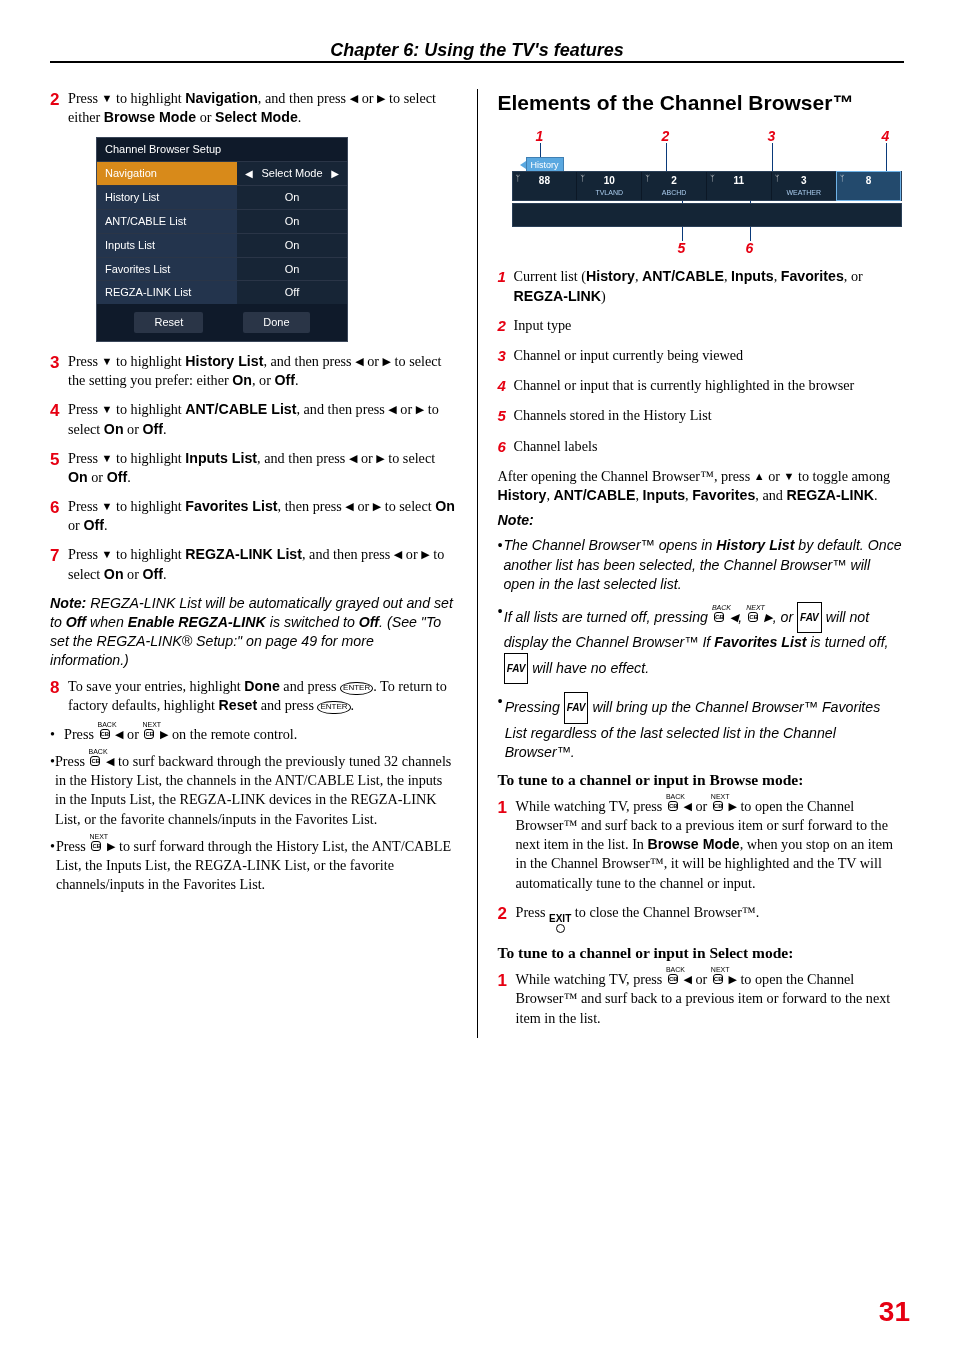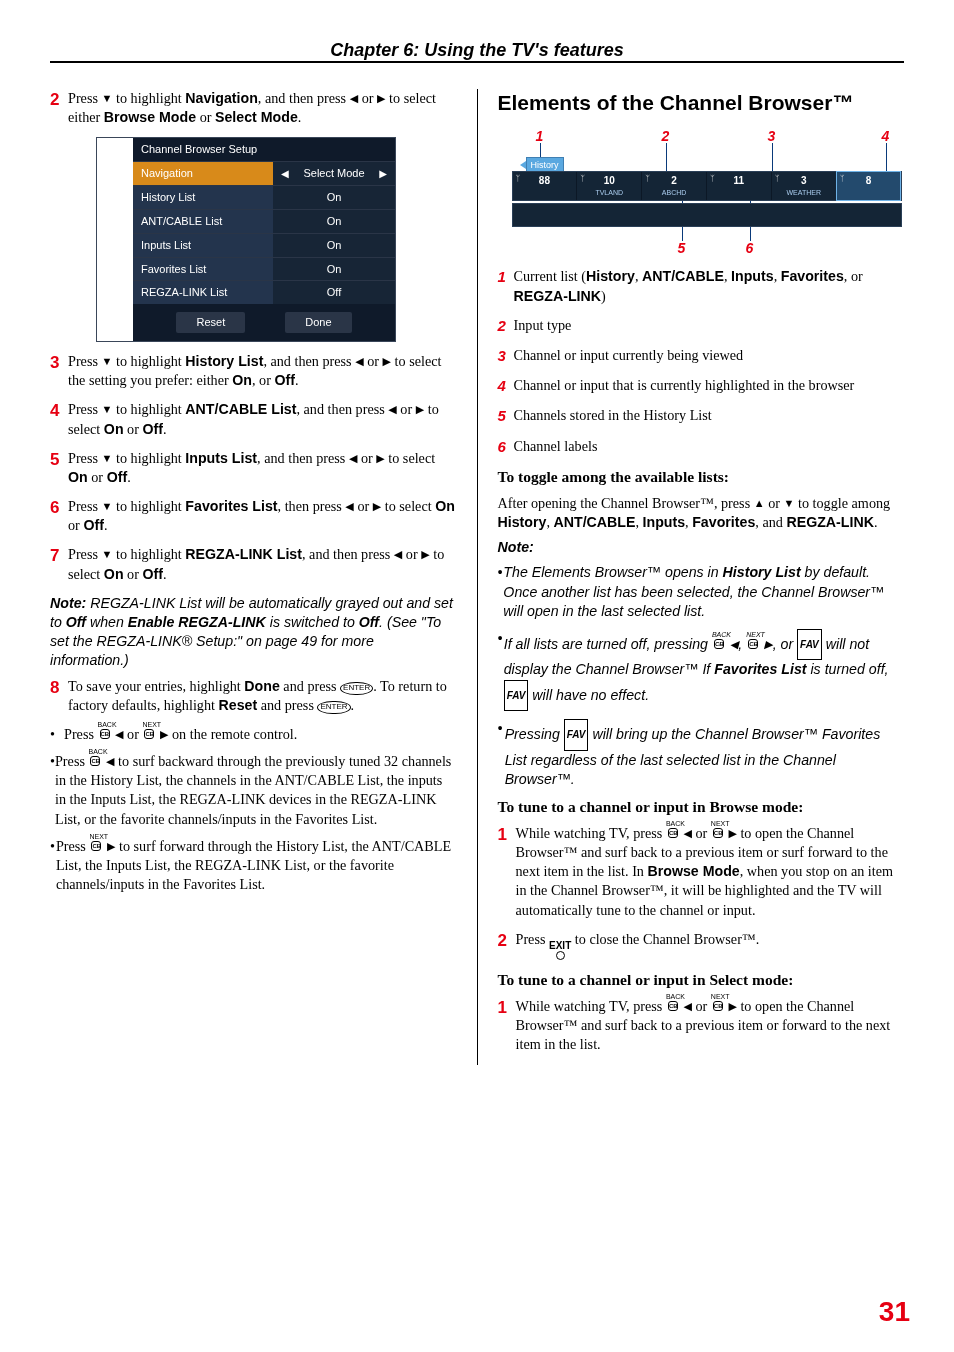--- a/index.html
+++ b/index.html
@@ -133,27 +133,26 @@
     vertical-align:-5px;
     text-align:center;
   }
   .exit-glyph .circ {
     display:block; width:9px; height:9px;
     border:1px solid #000; border-radius:50%;
     margin: -1px auto 0 auto;
   }
   
   .setup-panel {
-    width: 300px;
+    width: 252px;
     margin: 6px 0 10px 46px;
     border: 1px solid #3a4659;
     font-family: Arial, Helvetica, sans-serif;
     font-size: 11px;
     color: #fff;
-    padding-left: 36px;
   }
   .setup-title {
     background: #0f1a2a;
     padding: 4px 8px;
     font-size: 11px;
   }
   .setup-row {
     display:flex;
     border-top: 1px solid #2a3547;
   }
@@ -485,31 +484,30 @@
       </div>
     <div class="step-block">
         <span class="step-num-small">5</span>
         <div class="step-text body-text">Channels stored in the History List</div>
       </div>
     <div class="step-block">
         <span class="step-num-small">6</span>
         <div class="step-text body-text">Channel labels</div>
       </div>
 
-    <div class="section-h3">To toggle among the available lists:</div>
     <p class="body-text">
       <span>After opening the Channel Browser™, press </span><span class="tri">▲</span><span> or </span><span class="tri">▼</span><span> to toggle among </span><span class="bold-sans">History</span><span>, </span><span class="bold-sans">ANT/CABLE</span><span>, </span><span class="bold-sans">Inputs</span><span>, </span><span class="bold-sans">Favorites</span><span>, and </span><span class="bold-sans">REGZA-LINK</span><span>.</span>
     </p>
 
     <p class="note-label">Note:</p>
 
     <div class="bullet note-text">
       <span class="dot">•</span>
       <div>
-        <span>The Elements Browser™ opens in </span><strong>History List</strong><span> by default. Once another list has been selected, the Channel Browser™ will open in the last selected list.</span>
+        <span>The Channel Browser™ opens in </span><strong>History List</strong><span> by default. Once another list has been selected, the Channel Browser™ will open in the last selected list.</span>
       </div>
     </div>
 
     <div class="bullet note-text">
       <span class="dot">•</span>
       <div>
         <span>If all lists are turned off, pressing </span><span class="remote-box"><span class="top">BACK</span><span class="circ">CB</span></span> <span class="tri">◀</span><span>, </span><span class="remote-box"><span class="top">NEXT</span><span class="circ">CB</span></span> <span class="tri">▶</span><span>, or </span><span class="fav-box">FAV</span><span> will not display the Channel Browser™ If </span><strong>Favorites List</strong><span> is turned off, </span><span class="fav-box">FAV</span><span> will have no effect.</span>
       </div>
     </div>
 

